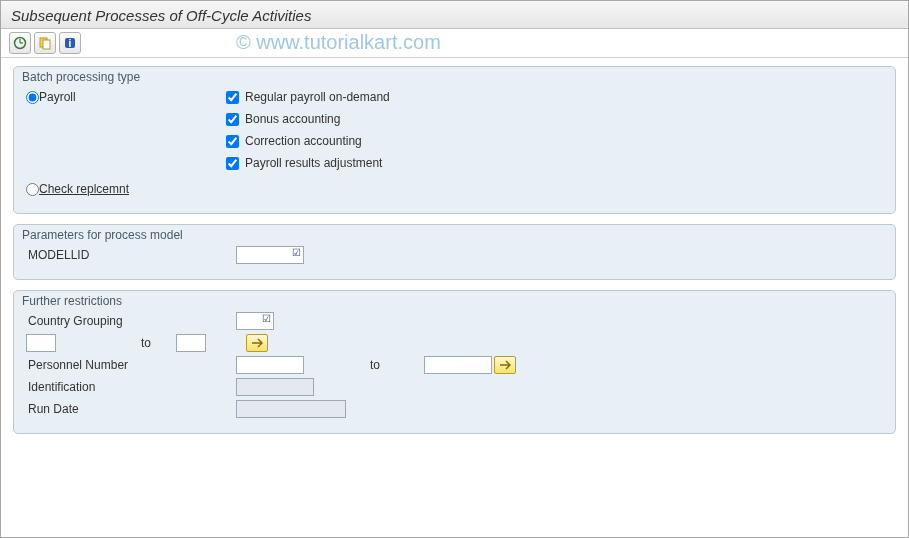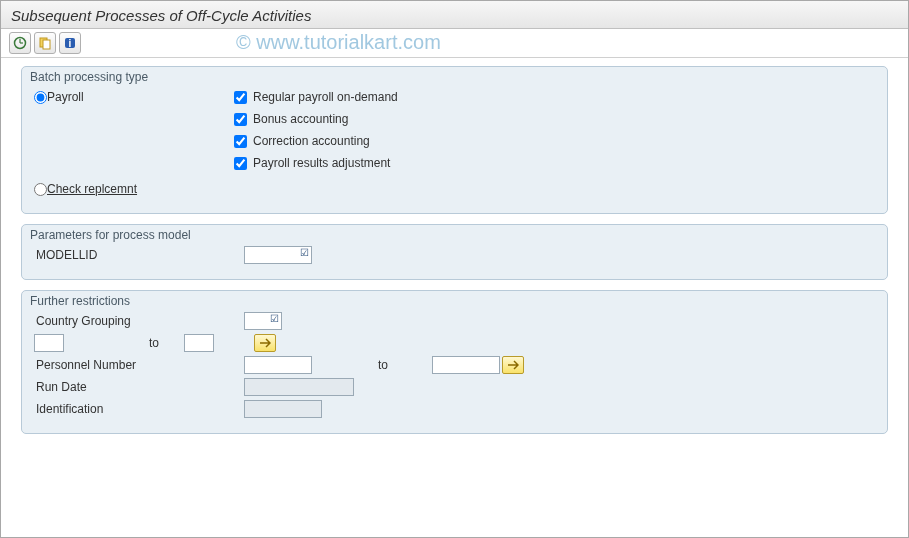--- a/index.html
+++ b/index.html
@@ -34,21 +34,21 @@
       height: 22px;
       border: 1px solid #b0b0b0;
       background: linear-gradient(#fdfdfd, #e7e7e7);
       border-radius: 3px;
       display: flex;
       align-items: center;
       justify-content: center;
       cursor: pointer;
     }
     .content {
-      padding: 8px 20px;
+      padding: 8px 12px;
     }
     .groupbox {
       border: 1px solid #b8cad8;
       border-radius: 5px;
       background: #e9f0f5;
       margin-bottom: 10px;
       padding: 20px 12px 12px 12px;
       position: relative;
     }
     .groupbox-title {
@@ -220,24 +220,24 @@
       <div class="to-label" style="padding-left:22px;">to</div>
       <input type="text" class="input-sm" style="width: 68px;">
       <div class="multi-btn" style="margin-left:2px;">
         <svg width="12" height="10" viewBox="0 0 12 10">
             <path d="M1 5 L11 5 M7 1 L11 5 L7 9" fill="none" stroke="#8a6a00" stroke-width="1.5"></path>
           </svg>
       </div>
     </div>
 
     <div class="row">
+      <div class="field-label">Identification</div>
+      <input type="text" class="input-sm input-readonly" style="width: 78px;" readonly="">
+    </div>
+
+    <div class="row">
       <div class="field-label">Run Date</div>
       <input type="text" class="input-md input-readonly" readonly="" style="">
     </div>
 
-    <div class="row">
-      <div class="field-label">Identification</div>
-      <input type="text" class="input-sm input-readonly" style="width: 78px;" readonly="">
-    </div>
-
   </div>
 
 </div>
 
 </body></html>

